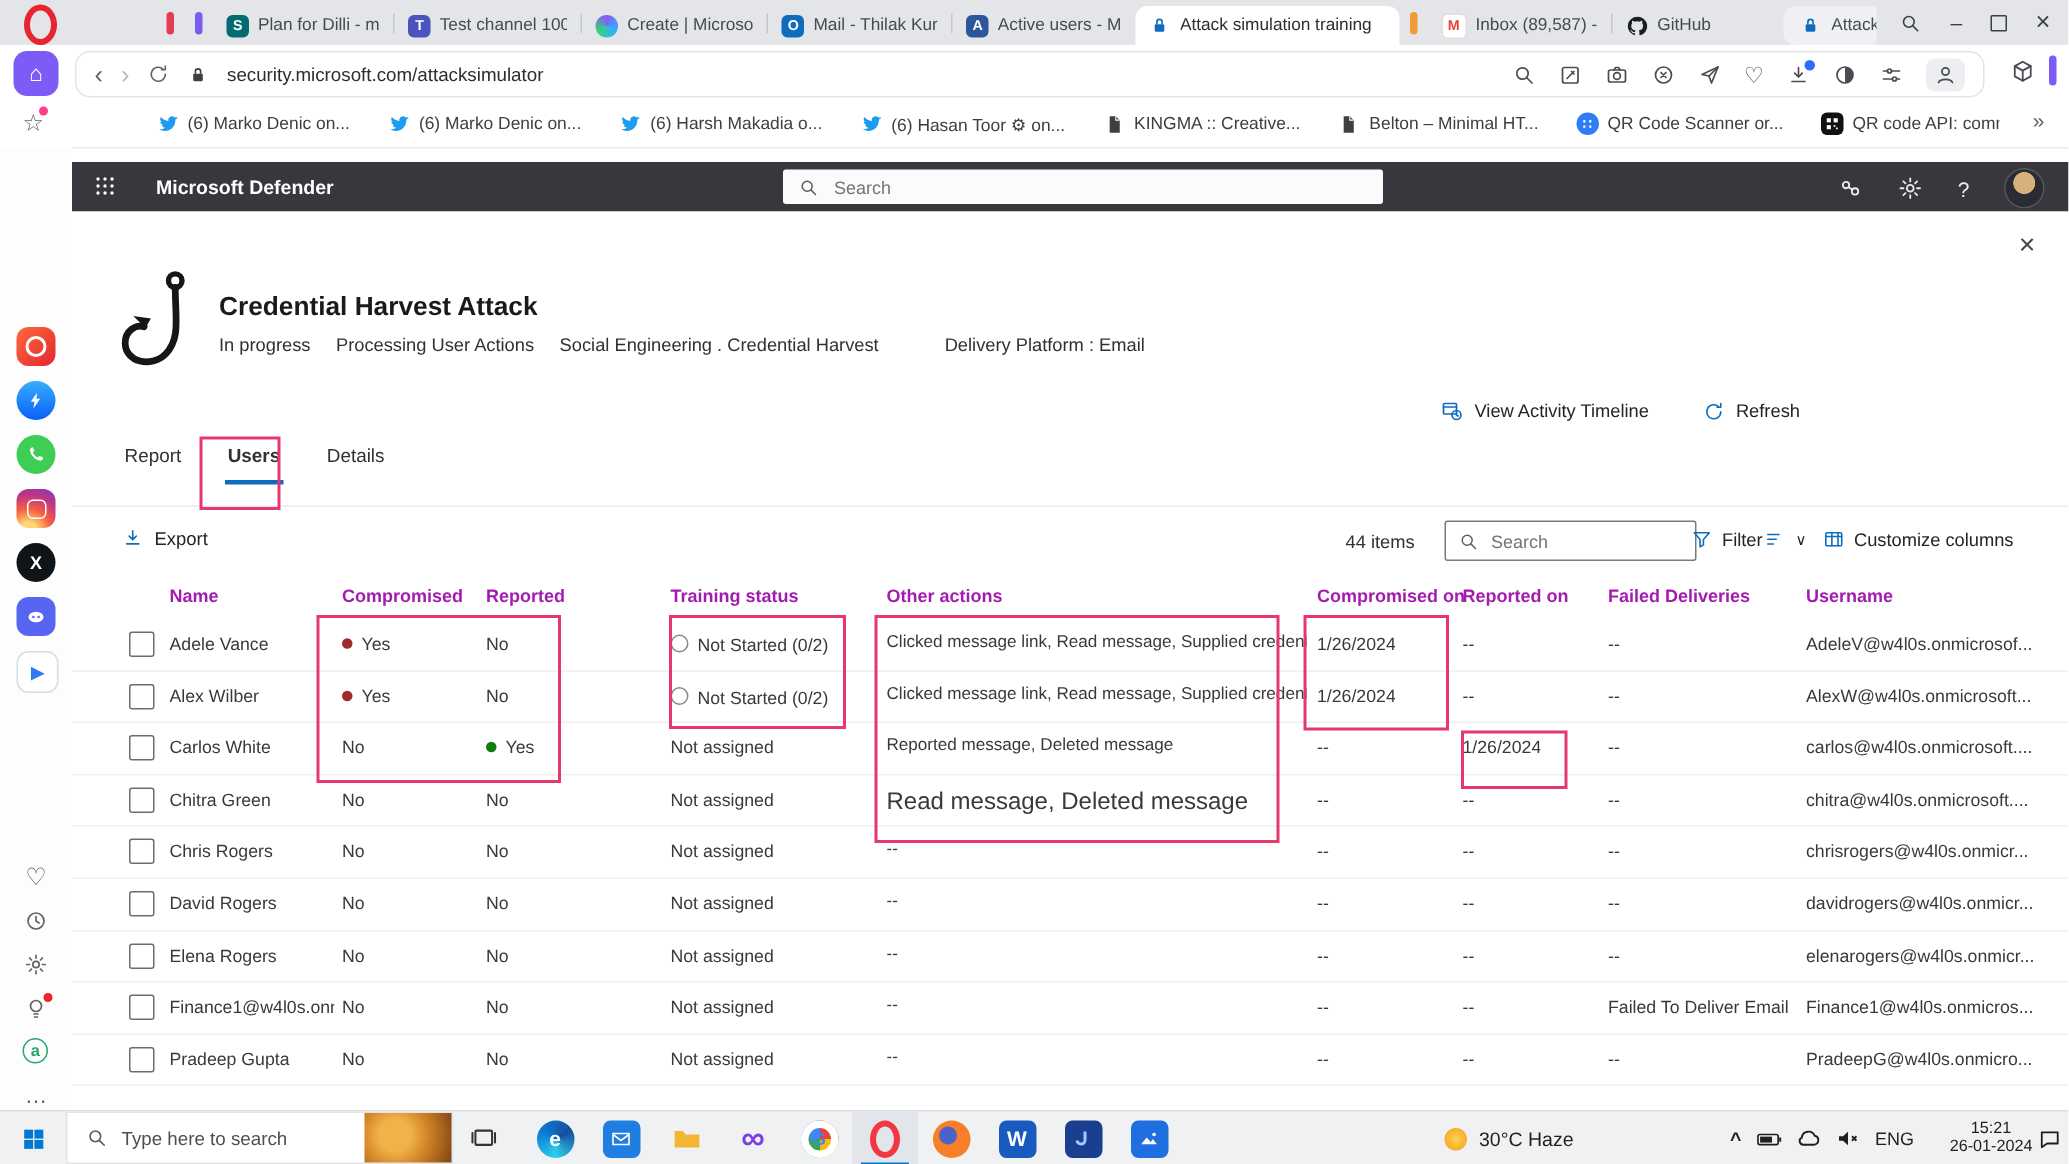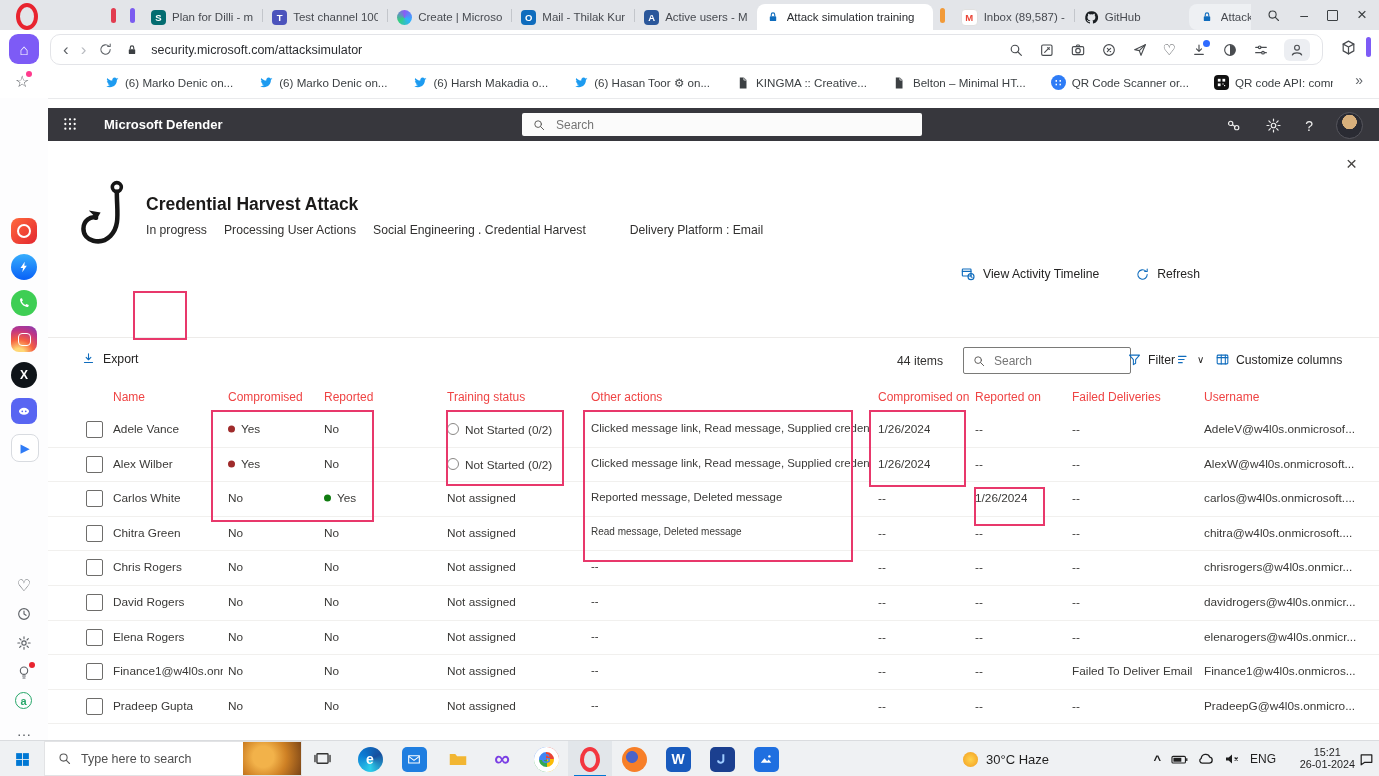--- a/index.html
+++ b/index.html
@@ -69,21 +69,21 @@
   .ptab{padding:6px 2px 9px;}
   .ptab.active{font-weight:bold;border-bottom:3px solid #0f6cbd;}
   #c-div{position:absolute;left:0;right:0;top:196px;height:1px;background:#edebe9;}
   #exportbtn{position:absolute;left:33px;top:210px;display:flex;align-items:center;gap:7px;font-size:12.3px;color:#252423;}
   #itemcount{position:absolute;left:849px;top:213px;font-size:12.2px;color:#323130;}
   #psearch{position:absolute;left:915px;top:206px;width:150px;height:25px;border:1px solid #7a7a78;border-radius:2px;
     display:flex;align-items:center;gap:6px;padding:0 8px;color:#605e5c;}
   #psearch input{border:none;outline:none;background:transparent;font:12px "Liberation Sans",sans-serif;width:100%;}
   .toolbtn{position:absolute;top:211px;display:flex;align-items:center;gap:6px;font-size:12.2px;color:#252423;}
   
-  #thead{position:absolute;left:0;right:0;top:244px;height:27px;font-size:12px;font-weight:normal;color:#ef4444;}
+  #thead{position:absolute;left:0;right:0;top:244px;height:27px;font-size:12px;font-weight:bold;color:#a21caf;}
   #thead span{position:absolute;top:5px;white-space:nowrap;}
   #tbody{position:absolute;left:0;right:0;top:271px;bottom:0;overflow:hidden;}
   .trow{position:absolute;left:0;right:0;height:34.6px;border-bottom:1px solid #f1f0ee;}
   .tcell{position:absolute;top:10px;font-size:11.8px;color:#3a3937;white-space:nowrap;overflow:hidden;}
   .cbx{position:absolute;left:38px;top:9px;width:15px;height:15px;border:1px solid #6e6d6b;border-radius:2px;background:#fff;}
   .dot{display:inline-block;width:7px;height:7px;border-radius:50%;margin-right:6px;transform:translateY(-0.5px);}
   .ring{display:inline-block;width:10px;height:10px;border:1px solid #8a8886;border-radius:50%;margin-right:6px;transform:translateY(1px);}
   
   .ann{position:absolute;border:2.5px solid #e8386b;z-index:50;pointer-events:none;}
   
@@ -468,20 +468,25 @@
     <span class="actitem">
       <span class="blueic" id="ic-refresh">
           <svg viewBox="0 0 24 24" width="15" height="15" fill="none" stroke="currentColor" stroke-width="1.7" stroke-linecap="round" stroke-linejoin="round">
             <path d="M19.5 12a7.5 7.5 0 1 1-2.2-5.3"></path>
             <path d="M19.5 3.2v4h-4"></path>
           </svg>
         </span>
       <span>Refresh</span>
     </span>
   </div>
+  <div id="ptabs">
+      <span class="ptab">Report</span>
+      <span class="ptab active">Users</span>
+      <span class="ptab">Details</span>
+    </div>
   <div id="c-div"></div>
   <div id="exportbtn">
     <span class="blueic" id="ic-export">
         <svg viewBox="0 0 24 24" width="15" height="15" fill="none" stroke="currentColor" stroke-width="1.7" stroke-linecap="round" stroke-linejoin="round">
           <path d="M12 4.5v9M8.2 10.2l3.8 3.8 3.8-3.8M5.5 18.5h13"></path>
         </svg>
       </span>
     <span>Export</span>
   </div>
   <span id="itemcount">44 items</span>
@@ -566,21 +571,21 @@
         <span class="tcell" style="left: 927px;">1/26/2024</span>
         <span class="tcell" style="left: 1024px;">--</span>
         <span class="tcell" style="left: 1156px; max-width: 170px;">carlos@w4l0s.onmicrosoft....</span>
       </div>
       <div class="trow" style="top: 103.8px;">
         <span class="cbx"></span>
         <span class="tcell" style="left: 65px; max-width: 110px;">Chitra Green</span>
         <span class="tcell" style="left: 180px;">No</span>
         <span class="tcell" style="left: 276px;">No</span>
         <span class="tcell" style="left: 399px;">Not assigned</span>
-        <span class="tcell" style="left: 543px; max-width: 280px; font-size: 10px;">Read message, Deleted message</span>
+        <span class="tcell" style="left: 543px; max-width: 280px; font-size: 16px;">Read message, Deleted message</span>
         <span class="tcell" style="left: 830px;">--</span>
         <span class="tcell" style="left: 927px;">--</span>
         <span class="tcell" style="left: 1024px;">--</span>
         <span class="tcell" style="left: 1156px; max-width: 170px;">chitra@w4l0s.onmicrosoft....</span>
       </div>
       <div class="trow" style="top: 138.4px;">
         <span class="cbx"></span>
         <span class="tcell" style="left: 65px; max-width: 110px;">Chris Rogers</span>
         <span class="tcell" style="left: 180px;">No</span>
         <span class="tcell" style="left: 276px;">No</span>

